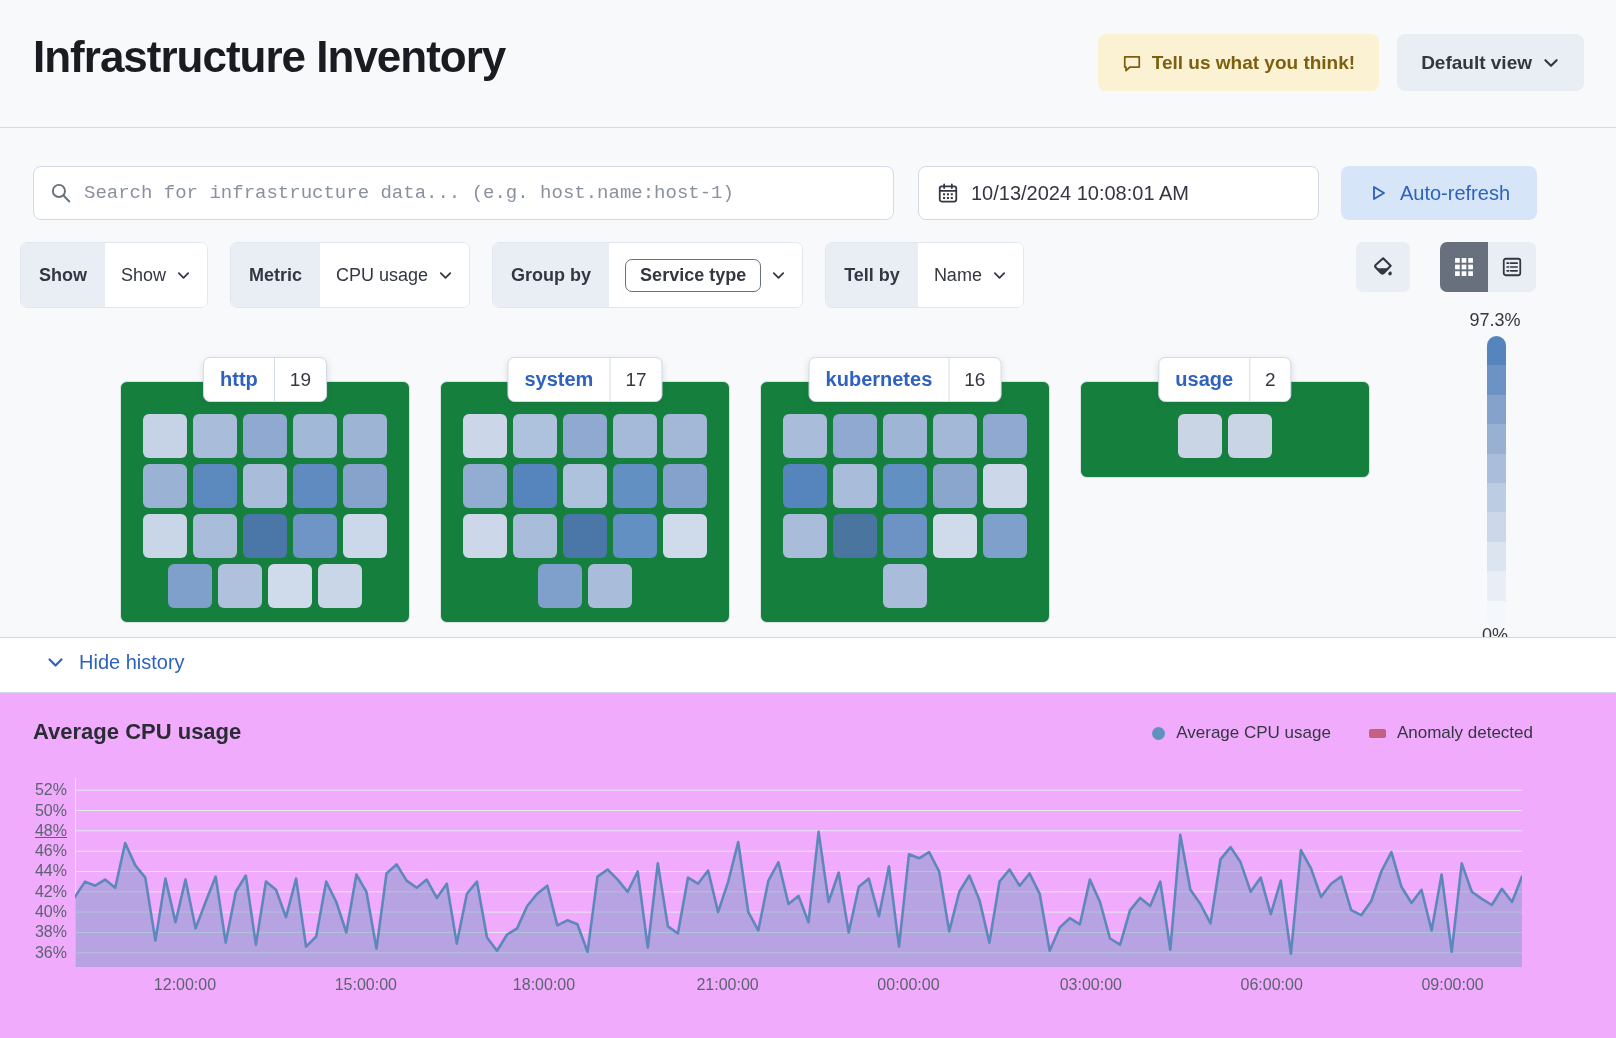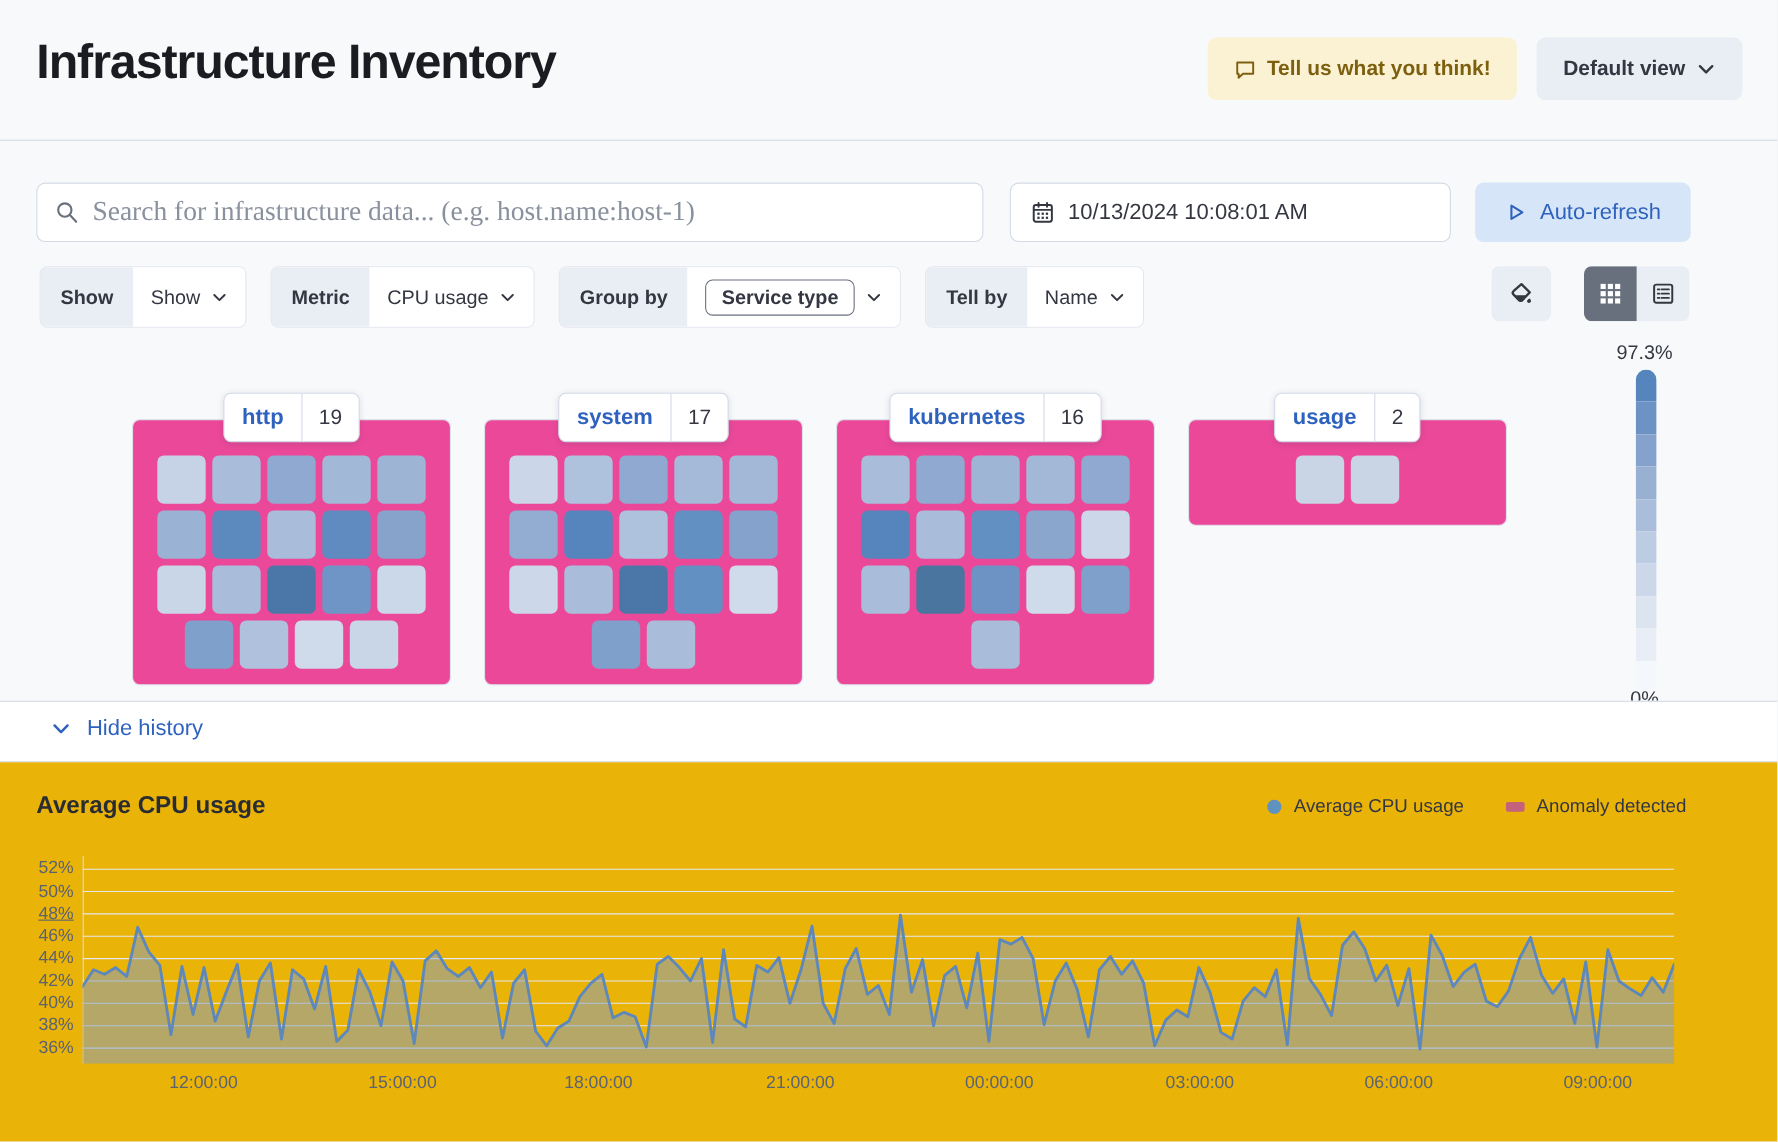--- a/index.html
+++ b/index.html
@@ -20,53 +20,53 @@
     border:none; border-radius:8px; font-size:19px; font-weight:700; cursor:pointer;
     font-family:"Liberation Sans", sans-serif; }
   .btn-feedback { background:var(--feedback_bg,#fbf2d4); color:var(--feedback_fg,#7d600f); }
   .btn-view { background:#e9edf4; color:#343741; }
   .icon { display:inline-flex; align-items:center; justify-content:center; }
 
   
   .search-box { position:absolute; left:33px; top:166px; width:861px; height:54px;
     background:#fff; border:1px solid var(--border,#d3dae6); border-radius:8px;
     display:flex; align-items:center; padding:0 16px; gap:12px; }
-  .search-box input { flex:1; border:none; outline:none; font-size:25px; color:#737373;
-    background:transparent; font-family:Liberation Serif, serif; }
+  .search-box input { flex:1; border:none; outline:none; font-size:19px; color:#737373;
+    background:transparent; font-family:Liberation Mono, monospace; }
   .search-box input::placeholder { color:#8a919e; }
   .date-box { position:absolute; left:918px; top:166px; width:401px; height:54px;
     background:#fff; border:1px solid var(--border,#d3dae6); border-radius:8px;
     display:flex; align-items:center; padding:0 18px; gap:12px; font-size:20px; color:#343741;
     cursor:pointer; }
   .btn-refresh { position:absolute; left:1341px; top:166px; width:196px; height:54px;
     background:var(--refresh_bg,#d6e6f8); color:var(--accent,#2e62be); border:none; border-radius:8px;
     display:flex; align-items:center; justify-content:center; gap:12px; font-size:20px;
     font-weight:400; cursor:pointer; font-family:"Liberation Sans", sans-serif; }
 
   
-  .filters { position:absolute; left:36px; top:242px; height:56px; display:flex; gap:22px; }
+  .filters { position:absolute; left:20px; top:242px; height:66px; display:flex; gap:22px; }
   .ctl-group { display:flex; align-items:stretch; border-radius:7px; overflow:hidden;
     border:1px solid #e2e6ee; background:#fff; }
   .ctl-label { display:flex; align-items:center; padding:0 18px; background:#e9edf4;
     font-size:18px; font-weight:700; color:#343741; }
   .ctl-value { display:flex; align-items:center; gap:10px; padding:0 16px; background:#fff;
     font-size:18px; color:#343741; cursor:pointer; }
   .ctl-value .chev { color:#343741; }
   .boxed-value { border:1px solid #69707d; border-radius:7px; padding:5px 14px; font-weight:700; }
   .icon-btn { position:absolute; top:242px; width:54px; height:50px; border:none; border-radius:7px;
     background:#e9edf4; color:#343741; display:flex; align-items:center; justify-content:center;
     cursor:pointer; }
   .seg { position:absolute; left:1440px; top:242px; display:flex; border-radius:7px; overflow:hidden; }
   .seg button { width:48px; height:50px; border:none; display:flex; align-items:center;
     justify-content:center; cursor:pointer; }
   .seg .on  { background:#69707d; color:#fff; }
   .seg .off { background:#e9edf4; color:#343741; }
 
   
-  .group-box { position:absolute; top:381px; height:242px; background:#ec4899;
+  .group-box { position:absolute; top:381px; height:242px; background:#15803d;
     border:1px solid #dce0e9; border-radius:7px; }
   .group-box.g0 { left:120px;  width:290px; }
   .group-box.g1 { left:440px;  width:290px; }
   .group-box.g2 { left:760px;  width:290px; }
   .group-box.g3 { left:1080px; width:290px; height:97px; }
   .group-badge { position:absolute; top:-25px; left:50%; transform:translateX(-50%);
     display:flex; align-items:center; height:45px; background:#fff;
     border:1px solid var(--border,#d3dae6); border-radius:7px;
     box-shadow:0 2px 6px rgba(52,64,94,.14); white-space:nowrap; }
   .group-name { padding:0 16px; font-size:20px; font-weight:700; color:var(--accent,#2e62be);
@@ -89,21 +89,21 @@
 
   
   .history { position:absolute; left:0; top:637px; width:1616px; height:56px; background:#fff;
     border-top:1px solid var(--border,#d3dae6); border-bottom:1px solid var(--border,#d3dae6); }
   .history-toggle { position:absolute; left:46px; top:13px; display:flex; align-items:center;
     gap:14px; color:var(--accent,#2e62be); font-size:20px; cursor:pointer; background:none; border:none;
     font-family:"Liberation Sans", sans-serif; }
 
   
   .chart-section { position:absolute; left:0; top:693px; width:1616px; height:345px;
-    background:#eab308; }
+    background:#f0abfc; }
   .chart-title { position:absolute; left:33px; top:26px; font-size:22px; font-weight:700;
     color:#2a2c33; }
   .chart-legend { position:absolute; right:83px; top:30px; display:flex; gap:38px; }
   .legend-item { display:flex; align-items:center; gap:11px; font-size:17px; color:#343741;
     cursor:pointer; }
   .legend-dot { width:13px; height:13px; border-radius:50%; }
   .legend-rect { width:17px; height:9px; border-radius:2px; }
   .plot { position:absolute; left:75px; top:85px; width:1447px; height:189px; }
   .ytick { position:absolute; width:62px; text-align:right; font-size:16px; color:#5c6370;
     left:5px; }

